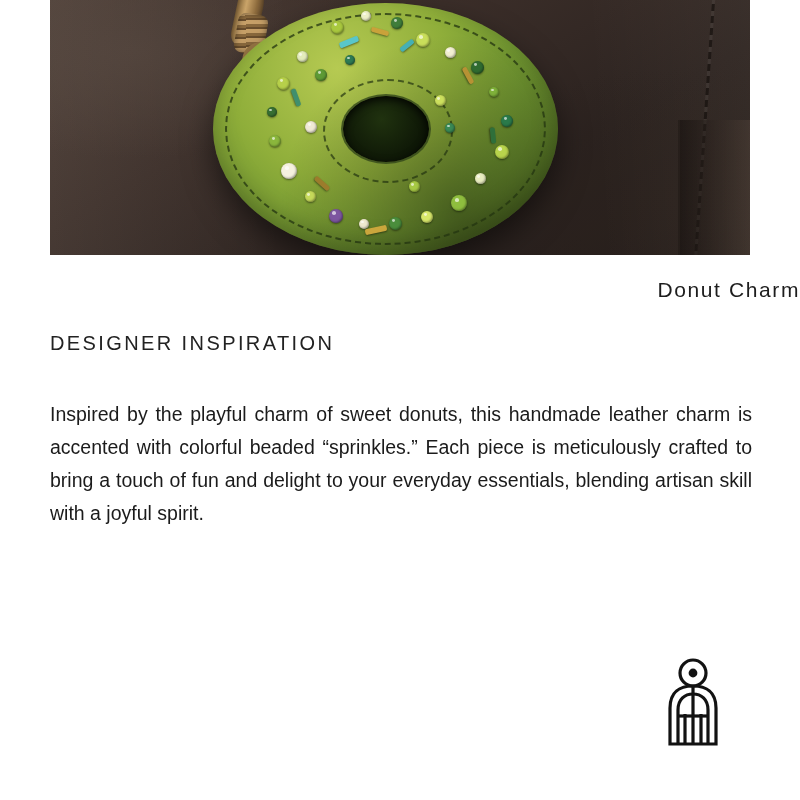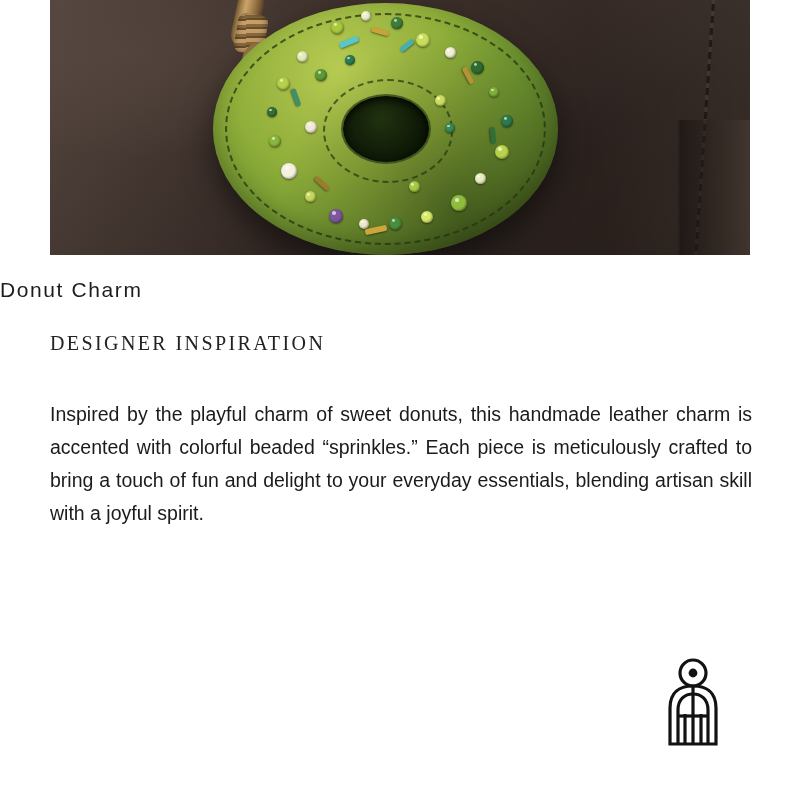--- a/index.html
+++ b/index.html
@@ -183,33 +183,32 @@
     border-radius: 2px;
     box-shadow: 0 1px 2px rgba(0,0,0,0.45);
   }
 
   
   .product-title {
     position: absolute;
     left: 0;
     right: 0;
     top: 278px;
-    text-align: left;
+    text-align: right;
     font-size: 21px;
     letter-spacing: 1.6px;
     color: #1d1d1d;
   }
   .section-label {
     position: absolute;
     left: 50px;
     top: 332px;
     font-size: 20px;
     letter-spacing: 2.4px;
     color: #222222;
-    font-family: Liberation Serif, serif;
   }
   .body-copy {
     position: absolute;
     left: 50px;
     top: 398px;
     width: 702px;
     font-size: 19.5px;
     line-height: 33px;
     text-align: justify;
     color: #1b1b1b;

